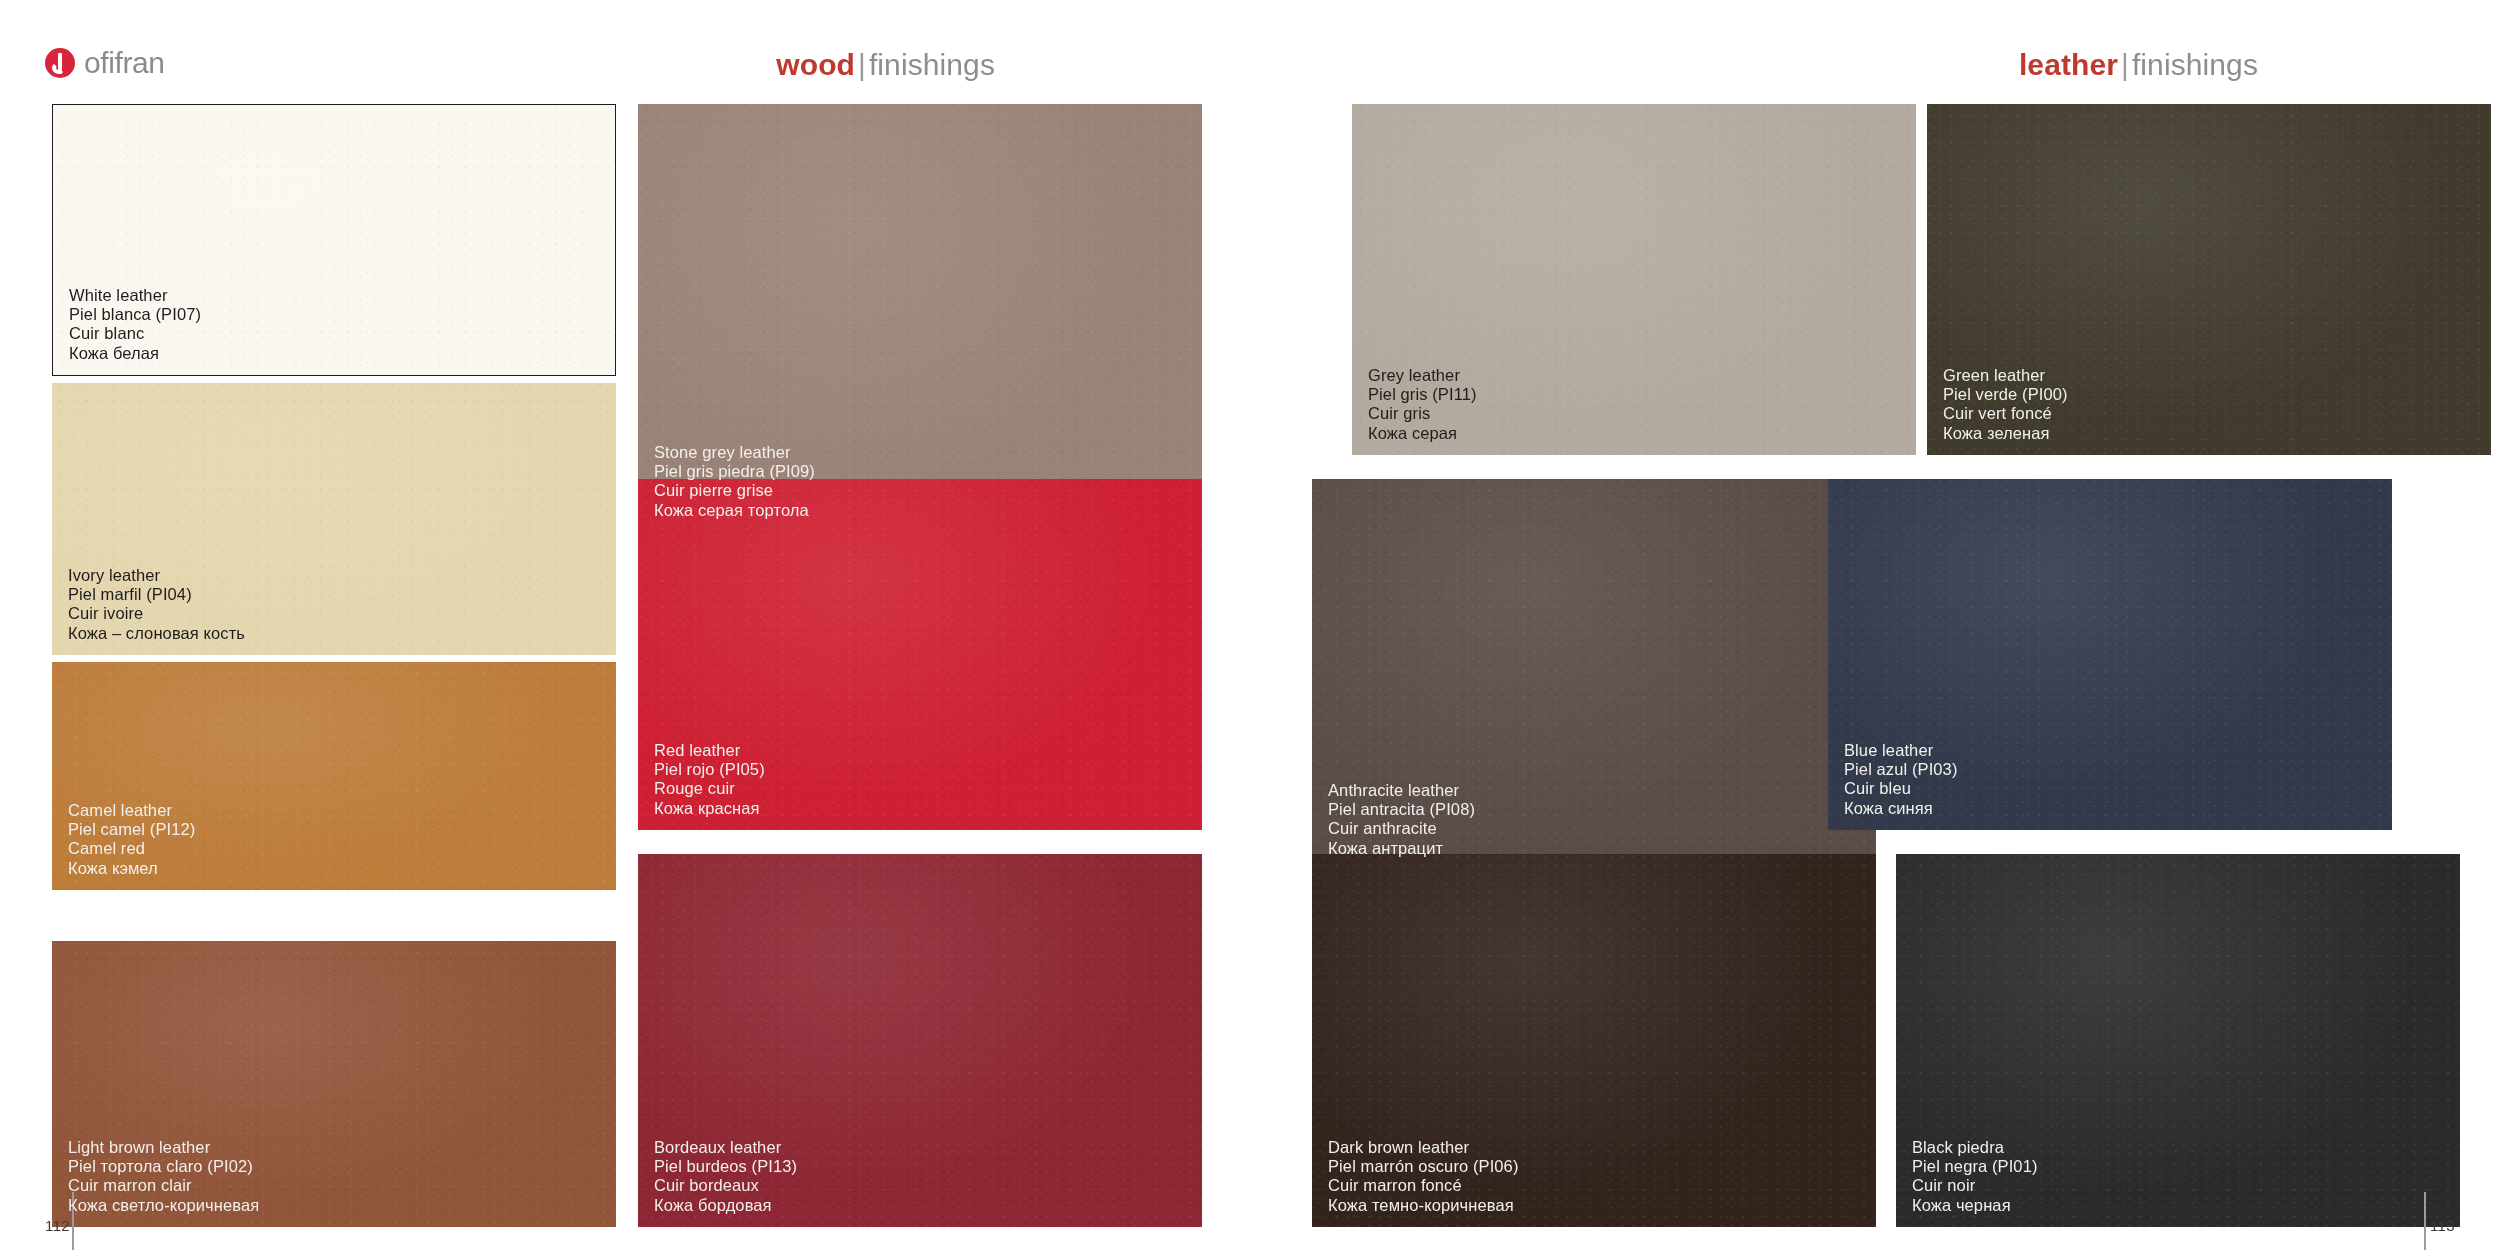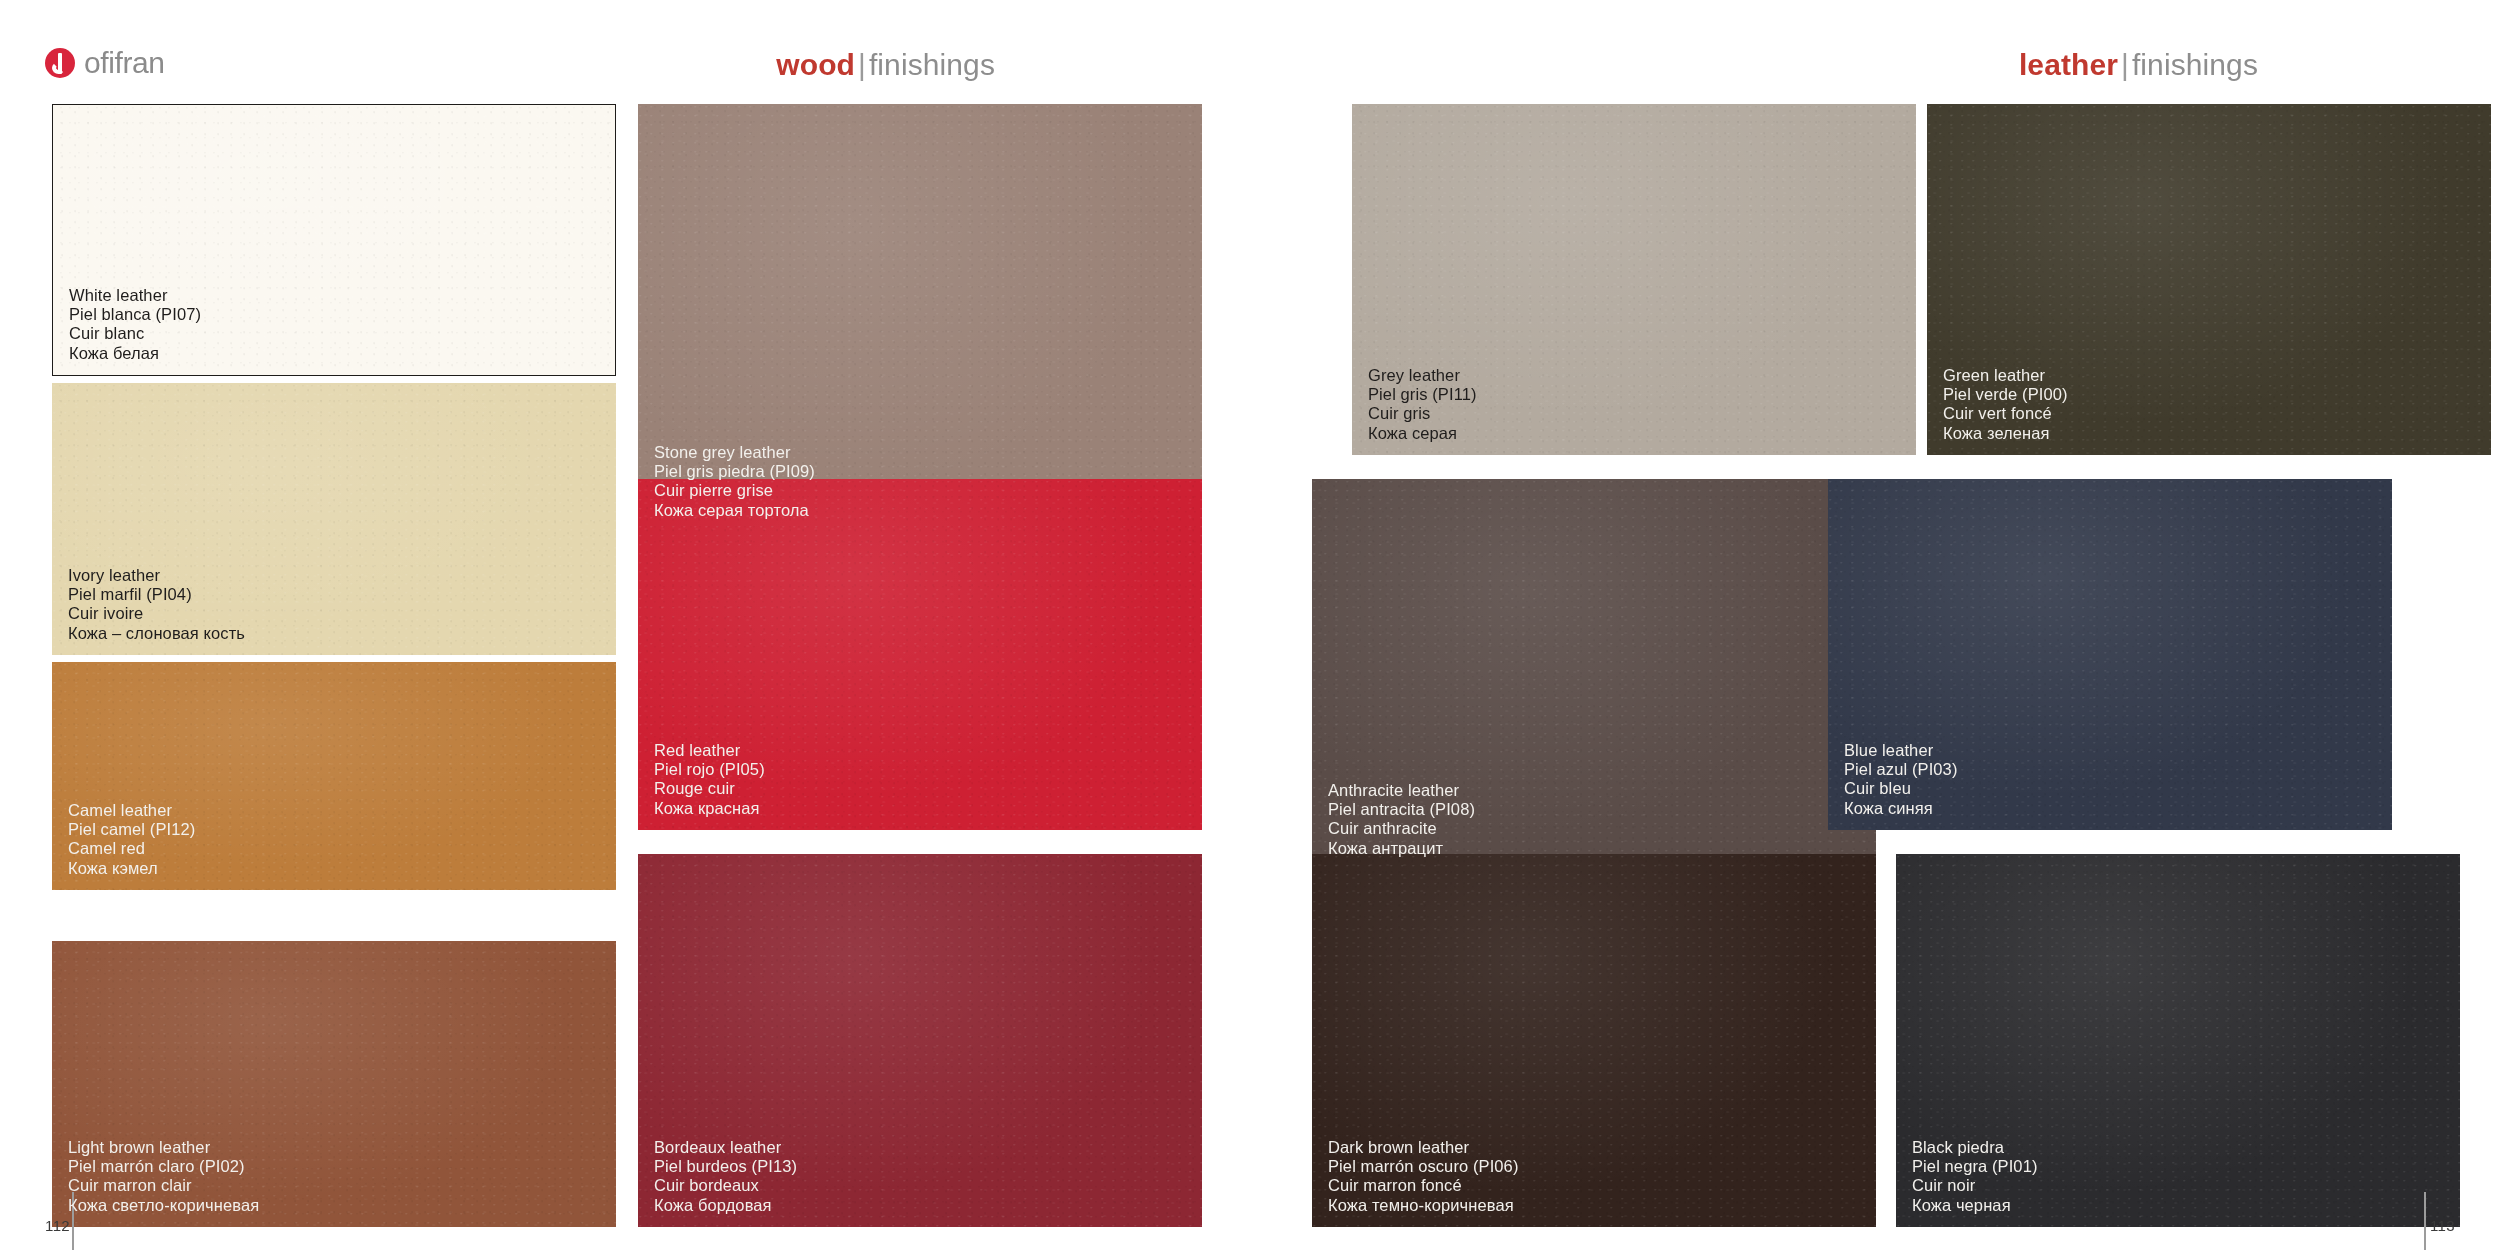--- a/index.html
+++ b/index.html
@@ -195,21 +195,21 @@
         <div>Piel camel (PI12)</div>
         <div>Camel red</div>
         <div>Кожа кэмел</div>
       </div>
     </div>
     <div class="swatch" style="left: 52px; width: 564px; top: 941px; height: 286px; background: rgb(145, 85, 58);">
       <div class="grain"></div>
       <div class="sheen"></div>
       <div class="caption light">
         <div>Light brown leather</div>
-        <div>Piel marrón claro (PI02)</div>
+        <div>Piel тортола claro (PI02)</div>
         <div>Cuir marron clair</div>
         <div>Кожа светло-коричневая</div>
       </div>
     </div>
     <div class="swatch" style="left: 638px; width: 564px; top: 104px; height: 428px; background: rgb(154, 130, 119);">
       <div class="grain"></div>
       <div class="sheen"></div>
       <div class="caption light">
         <div>Stone grey leather</div>
         <div>Piel gris piedra (PI09)</div>

